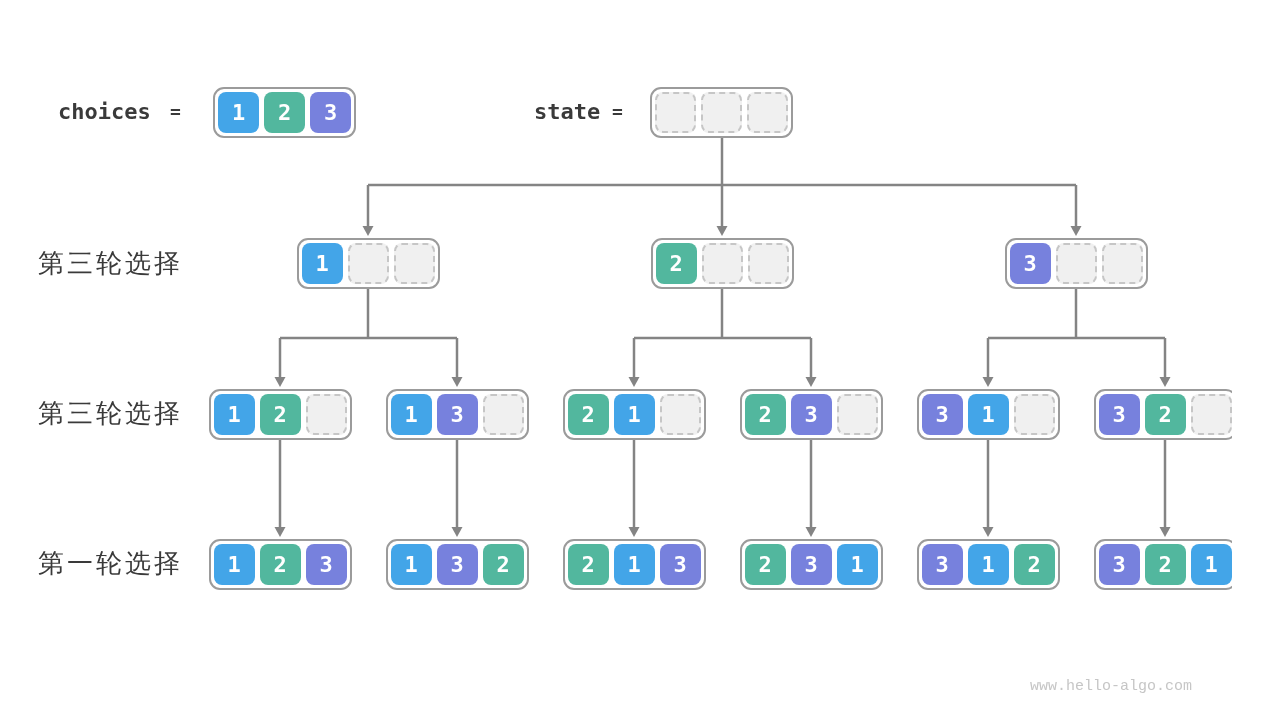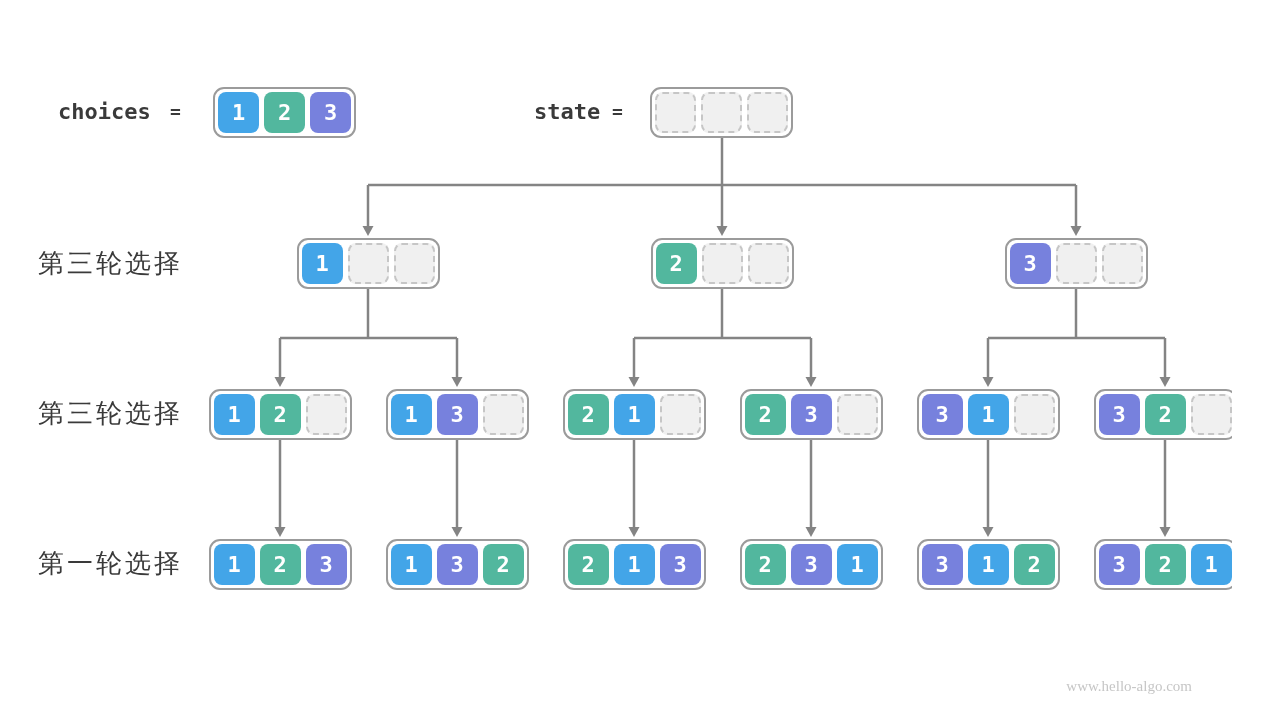--- a/index.html
+++ b/index.html
@@ -33,21 +33,21 @@
     font-family:"DejaVu Sans Mono", monospace; font-weight:bold;
     font-size:18px; color:#3A3A3A;
   }
   .row-label {
     position:absolute; left:38px; height:36px; line-height:36px;
     font-size:26px; letter-spacing:3px; color:#3A3A3A;
     font-family:"DejaVu Sans", sans-serif; white-space:nowrap;
   }
   .watermark {
     position:absolute; right:40px; top:678px;
-    font-family:Liberation Serif, serif;
+    font-family:Liberation Mono, monospace;
     font-size:15px; color:#C6C6C6;
   }
 </style>
 </head>
 <body>
 
 <div class="canvas">
   <svg class="connectors" id="connectors">
       <line x1="722" y1="138" x2="722" y2="185" stroke="#848484" stroke-width="2.5"></line>
       <line x1="368" y1="185" x2="1076" y2="185" stroke="#848484" stroke-width="2.5"></line>

